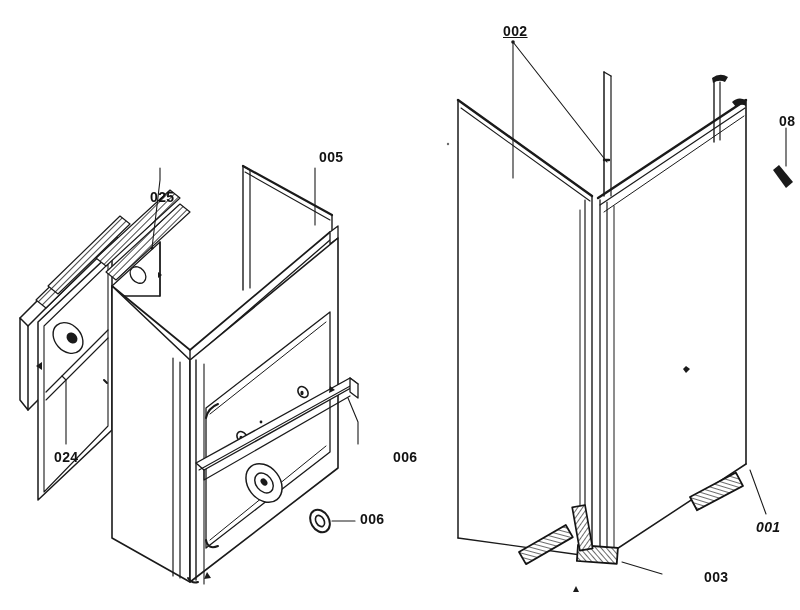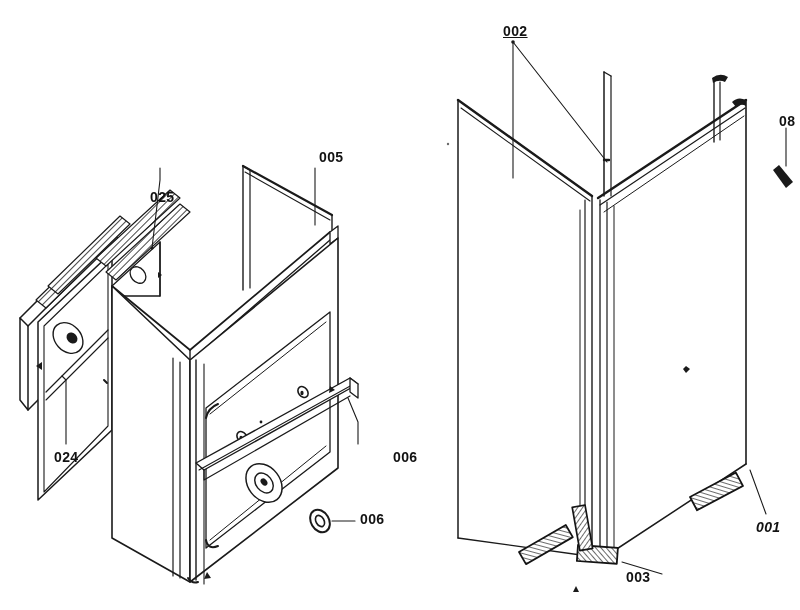--- a/index.html
+++ b/index.html
@@ -238,15 +238,15 @@
   <div class="callout-label" style="left:352px; top:450px;margin-left:41px;">006</div>
 
   <div class="callout-label" style="left:360px; top:512px;">006</div>
 
   <div class="callout-label" style="left:503px; top:24px;text-decoration:underline;">002</div>
 
   <div class="callout-label" style="left:779px; top:114px;">08</div>
 
   <div class="callout-label" style="left:756px; top:520px;font-style:italic;">001</div>
 
-  <div class="callout-label" style="left:626px; top:570px;">003</div>
+  <div class="callout-label" style="left:704px; top:570px;">003</div>
 
 </div>
 
 </body></html>

